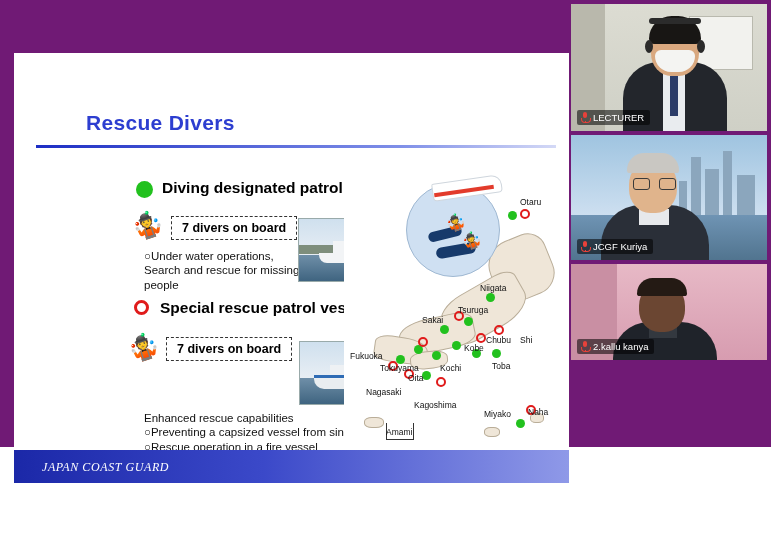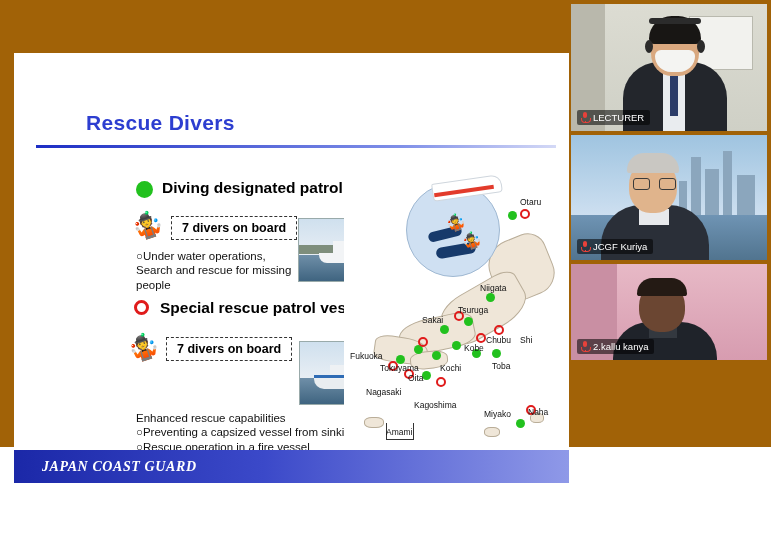--- a/index.html
+++ b/index.html
@@ -19,21 +19,21 @@
     height: 545px;
     background: #ffffff;
   }
   
   .stage {
     position: absolute;
     left: 0;
     top: 0;
     width: 771px;
     height: 447px;
-    background: #a16207;
+    background: #701a75;
   }
   
   .slide {
     position: absolute;
     left: 14px;
     top: 53px;
     width: 555px;
     height: 430px;
     background: #ffffff;
     overflow: hidden;
@@ -62,22 +62,22 @@
     width: 555px;
     height: 33px;
     background: linear-gradient(to right, #1b28a8, #3b49c9 45%, #8f99e8);
   }
   .footer-text {
     position: absolute;
     left: 28px;
     bottom: 8px;
     font-family: "Liberation Serif", serif;
     font-style: italic;
-    font-weight: bold;
-    font-size: 14px;
+    font-weight: normal;
+    font-size: 12px;
     color: #ffffff;
     letter-spacing: 0.6px;
   }
   .slide-left-rail {
     position: absolute;
     left: 0;
     top: 0;
     width: 7px;
     height: 430px;
     background: #ffffff;
@@ -130,20 +130,21 @@
     background: rgba(255,255,255,0.9);
   }
   .dash1 { left: 157px; top: 163px; }
   .dash2 { left: 152px; top: 284px; }
 
   .para {
     position: absolute;
     font-size: 11.5px;
     color: #111;
     line-height: 1.25;
+    margin-left: 8px;
   }
   .para1 { left: 122px; top: 196px; width: 210px; }
   .para2 { left: 122px; top: 358px; width: 270px; }
 
   
   .diver {
     position: absolute;
     font-size: 25px;
     line-height: 1;
     transform: rotate(-18deg);

